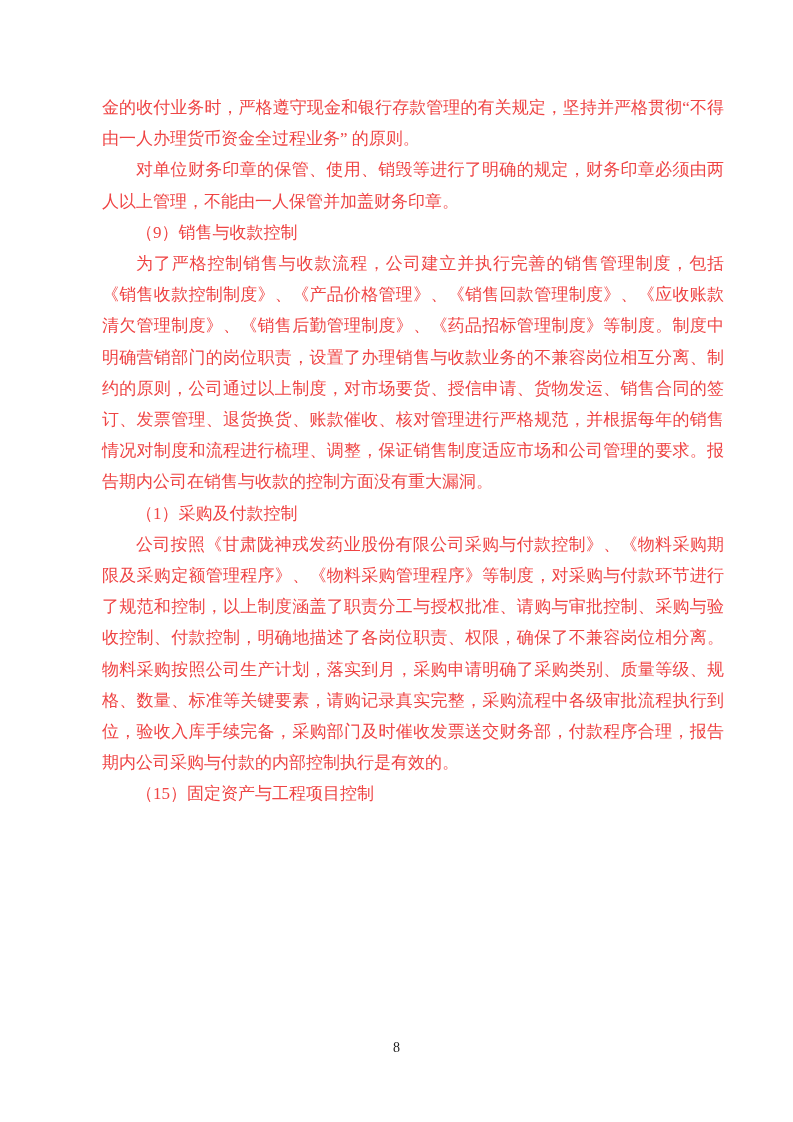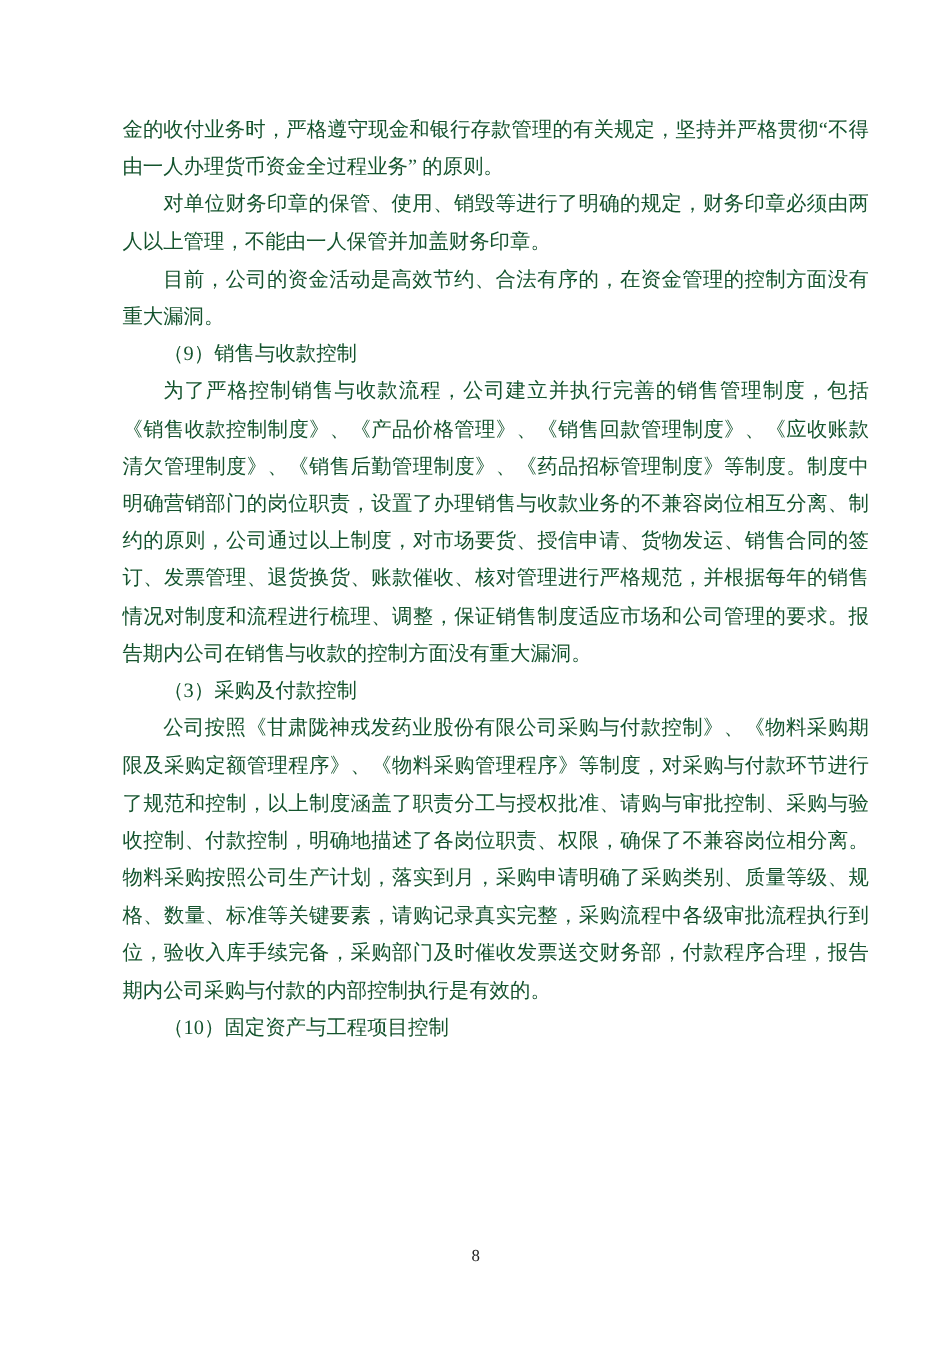--- a/index.html
+++ b/index.html
@@ -15,21 +15,21 @@
     overflow: hidden;
     font-family: "Liberation Serif", "DejaVu Serif", serif;
   }
   .content {
     position: absolute;
     left: 102px;
     top: 92px;
     width: 622px;
     font-size: 17px;
     line-height: 31.2px;
-    color: #14532d;
+    color: #ef4444;
     text-align: justify;
   }
   .content p {
     margin: 0;
     padding: 0;
   }
   .content p.indent {
     text-indent: 2em;
   }
   .footer {
@@ -42,21 +42,20 @@
     color: #222222;
   }
 </style>
 </head>
 <body>
 
 <div class="page">
   <div class="content">
     <p>金的收付业务时，严格遵守现金和银行存款管理的有关规定，坚持并严格贯彻“不得由一人办理货币资金全过程业务” 的原则。</p>
     <p class="indent">对单位财务印章的保管、使用、销毁等进行了明确的规定，财务印章必须由两人以上管理，不能由一人保管并加盖财务印章。</p>
-    <p class="indent">目前，公司的资金活动是高效节约、合法有序的，在资金管理的控制方面没有重大漏洞。</p>
     <p class="indent">（9）销售与收款控制</p>
     <p class="indent">为了严格控制销售与收款流程，公司建立并执行完善的销售管理制度，包括《销售收款控制制度》、《产品价格管理》、《销售回款管理制度》、《应收账款清欠管理制度》、《销售后勤管理制度》、《药品招标管理制度》等制度。制度中明确营销部门的岗位职责，设置了办理销售与收款业务的不兼容岗位相互分离、制约的原则，公司通过以上制度，对市场要货、授信申请、货物发运、销售合同的签订、发票管理、退货换货、账款催收、核对管理进行严格规范，并根据每年的销售情况对制度和流程进行梳理、调整，保证销售制度适应市场和公司管理的要求。报告期内公司在销售与收款的控制方面没有重大漏洞。</p>
-    <p class="indent">（3）采购及付款控制</p>
+    <p class="indent">（1）采购及付款控制</p>
     <p class="indent">公司按照《甘肃陇神戎发药业股份有限公司采购与付款控制》、《物料采购期限及采购定额管理程序》、《物料采购管理程序》等制度，对采购与付款环节进行了规范和控制，以上制度涵盖了职责分工与授权批准、请购与审批控制、采购与验收控制、付款控制，明确地描述了各岗位职责、权限，确保了不兼容岗位相分离。物料采购按照公司生产计划，落实到月，采购申请明确了采购类别、质量等级、规格、数量、标准等关键要素，请购记录真实完整，采购流程中各级审批流程执行到位，验收入库手续完备，采购部门及时催收发票送交财务部，付款程序合理，报告期内公司采购与付款的内部控制执行是有效的。</p>
-    <p class="indent">（10）固定资产与工程项目控制</p>
+    <p class="indent">（15）固定资产与工程项目控制</p>
   </div>
   <div class="footer">8</div>
 </div>
 
 </body></html>

